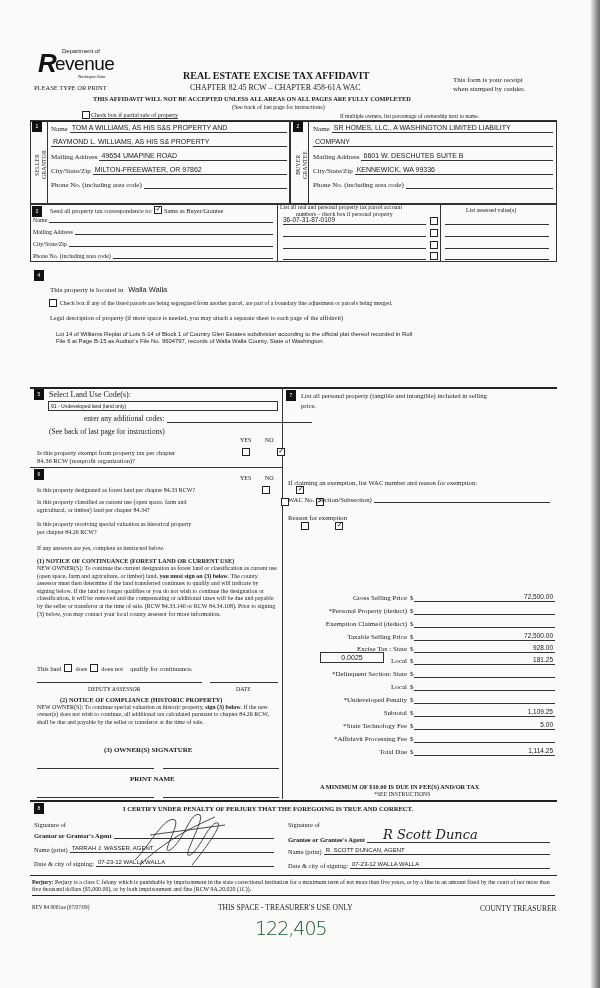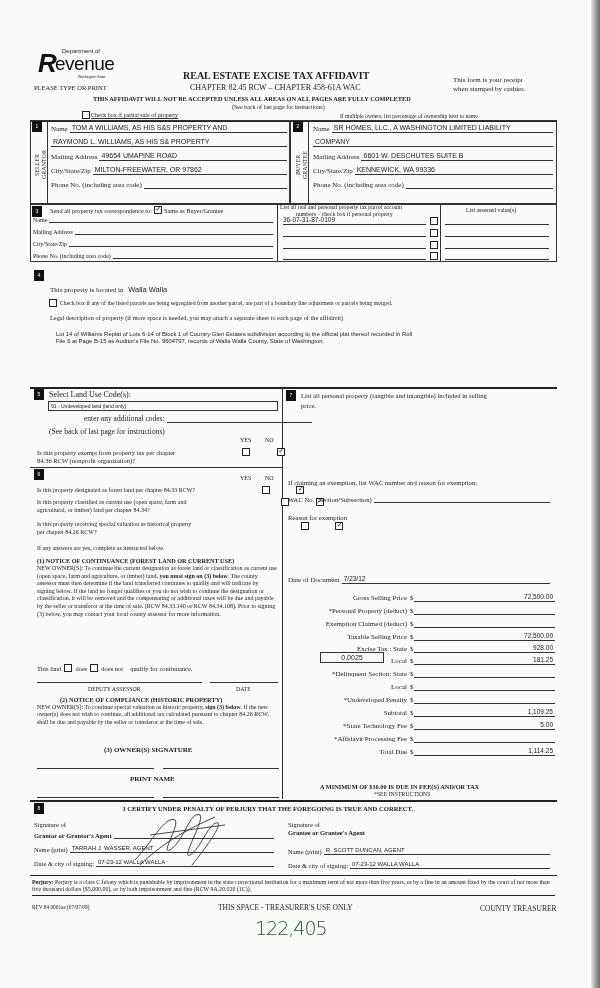--- a/index.html
+++ b/index.html
@@ -246,24 +246,20 @@
   <div class="abs" style="left:301px;top:392px;font-size:6.7px;white-space:nowrap;">List all  personal property (tangible and intangible) included in selling</div>
   <div class="abs" style="left:301px;top:402px;font-size:6.7px;">price.</div>
   <div class="abs" style="left:300px;top:412px;width:250px;height:55px;"></div>
   <div class="abs" style="left:288px;top:479px;font-size:6.7px;white-space:nowrap;">If claiming an exemption, list WAC number and reason for exemption:</div>
   <div class="field-row" style="left:288px;top:493px;width:262px;">
     <span class="lbl" style="font-size:6.7px">WAC No. (Section/Subsection)</span>
     <span class="val"></span>
   </div>
   <div class="abs" style="left:288px;top:514px;font-size:6.7px;">Reason for exemption</div>
 
-  <div class="field-row" style="left:288px;top:574px;width:262px;">
-    <span class="lbl">Date of Document</span>
-    <span class="val" style="font-size:6.5px">7/23/12</span>
-  </div>
 
   <div class="tax-row" style="top:591px;">
       <span class="tl">Gross Selling Price</span>
       <span class="dollar">$</span>
       <span class="tv">72,500.00</span>
     </div>
   <div class="tax-row" style="top:604px;">
       <span class="tl">*Personal Property (deduct)</span>
       <span class="dollar">$</span>
       <span class="tv"></span>
@@ -346,20 +342,21 @@
     <span class="val" style="font-size:6px">TARRAH J. WASSER, AGENT</span>
   </div>
   <div class="field-row" style="left:34px;top:857px;width:240px;">
     <span class="lbl" style="font-size:6.5px">Date &amp; city of signing:</span>
     <span class="val" style="font-size:6px">07-23-12 WALLA WALLA</span>
   </div>
 
   <div class="abs" style="left:288px;top:821px;font-size:6.5px;">Signature of</div>
   <div class="field-row" style="left:288px;top:829px;width:262px;">
     <span class="lbl b" style="font-size:6.5px">Grantee or Grantee's Agent</span>
+    <span class="val" style="font-family:'DejaVu Serif',serif;font-style:italic;font-size:13px;height:14px;line-height:12px;padding-left:16px;">R Scott Dunca</span>
   </div>
   <div class="field-row" style="left:288px;top:845px;width:262px;">
     <span class="lbl" style="font-size:6.5px">Name (print)</span>
     <span class="val" style="font-size:6px">R. SCOTT DUNCAN, AGENT</span>
   </div>
   <div class="field-row" style="left:288px;top:859px;width:262px;">
     <span class="lbl" style="font-size:6.5px">Date &amp; city of signing:</span>
     <span class="val" style="font-size:6px">07-23-12 WALLA WALLA</span>
   </div>
 

